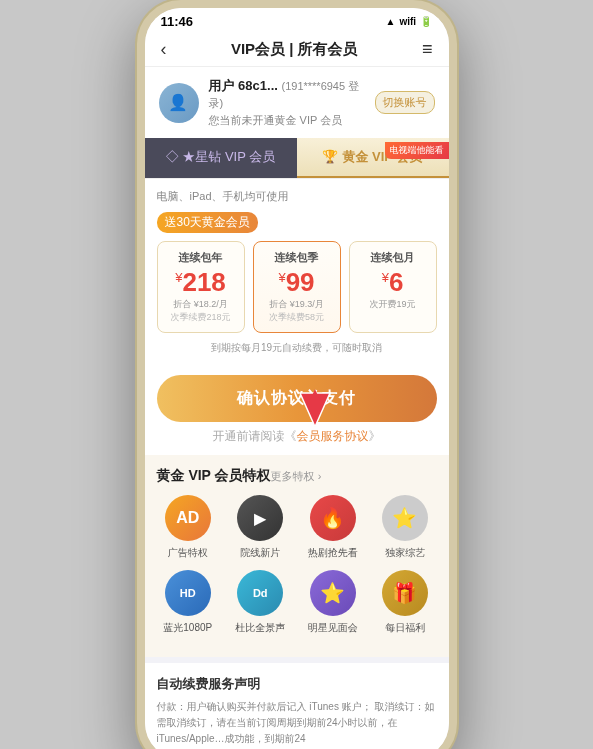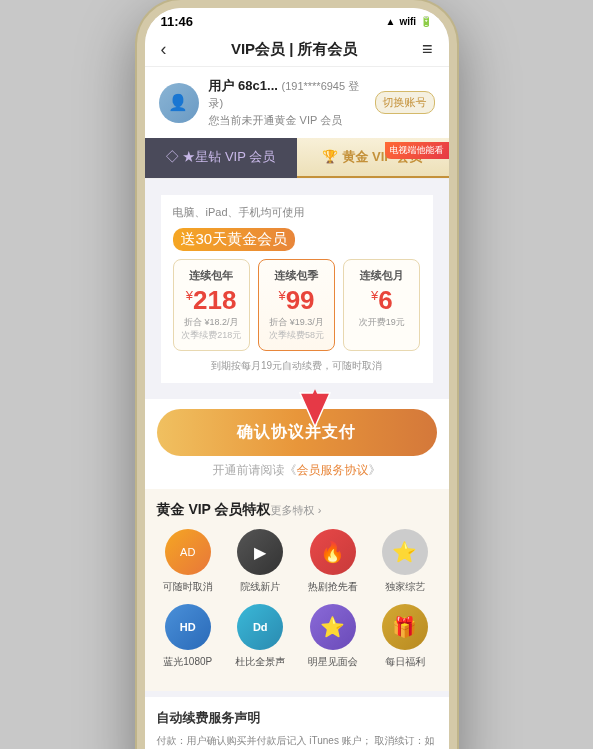--- a/index.html
+++ b/index.html
@@ -109,28 +109,28 @@
       font-weight: 600;
       border-bottom: 2px solid #c4913a;
     }
     .vip-tab.inactive {
       background: #4a4a5a;
       color: #c8b8e8;
     }
     
     .sub-section {
       background: #fff;
-      margin: 16px;
+      margin: 0;
       padding: 10px 12px;
     }
     .sub-hint { font-size: 11px; color: #888; margin-bottom: 8px; }
     .promo-badge {
       background: linear-gradient(90deg, #f5a623, #e8863a);
       color: #fff;
-      font-size: 15px;
+      font-size: 12px;
       padding: 2px 8px;
       border-radius: 10px;
       display: inline-block;
       margin-bottom: 8px;
     }
     .plans-row {
       display: flex;
       gap: 8px;
     }
     .plan-card {
@@ -317,22 +317,22 @@
     </div>
 
     <div class="features-section">
       <div class="features-header">
         <span class="features-title">黄金 VIP 会员特权</span>
         <span class="features-more">更多特权 ›</span>
       </div>
       <div class="features-grid">
 
         <div class="feature-item">
-          <div class="feature-icon orange" style="font-size:11px;font-weight:400">AD</div>
-          <span class="feature-label">可随时取消</span>
+          <div class="feature-icon orange" style="font-size:16px;font-weight:700">AD</div>
+          <span class="feature-label">广告特权</span>
         </div>
         <div class="feature-item">
           <div class="feature-icon dark" style="font-size:16px">▶</div>
           <span class="feature-label">院线新片</span>
         </div>
         <div class="feature-item">
           <div class="feature-icon red">🔥</div>
           <span class="feature-label">热剧抢先看</span>
         </div>
         <div class="feature-item">

